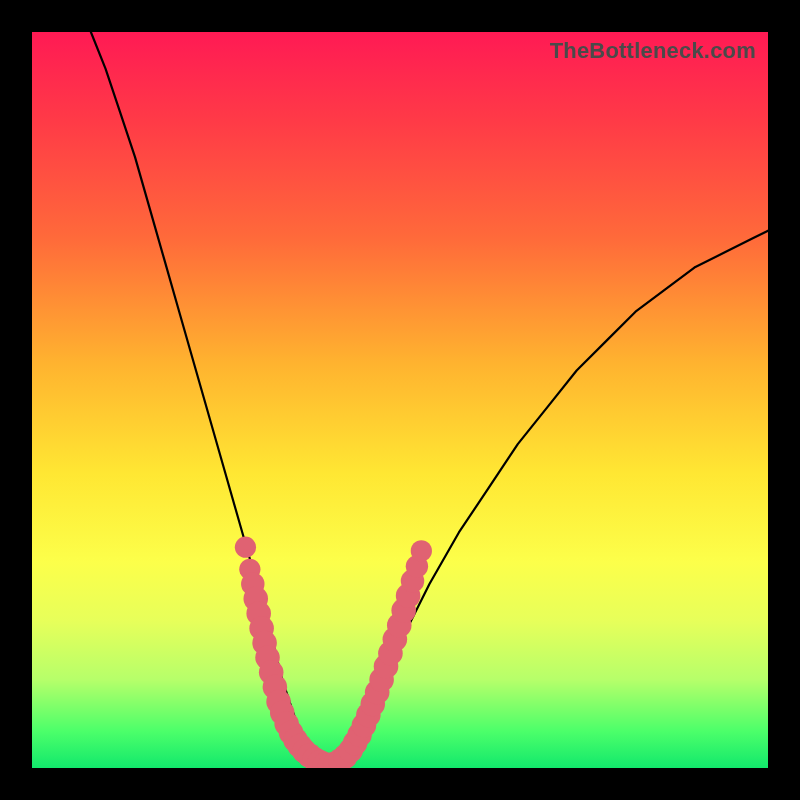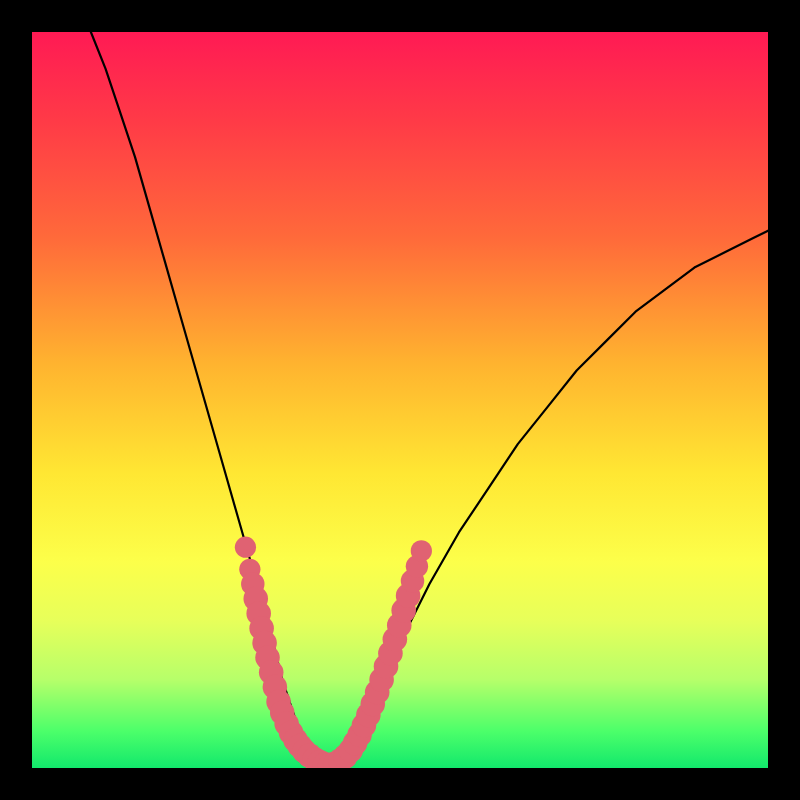--- a/index.html
+++ b/index.html
@@ -48,20 +48,21 @@
     position: absolute;
     left: 0;
     top: 0;
   }
 </style>
 </head>
 <body>
 
 <div class="frame">
   <div class="plot">
+    <div class="watermark">TheBottleneck.com</div>
     <svg id="chart-svg" width="736" height="736" viewBox="0 0 736 736">
         <path d="M58.88 0.00 L73.60 36.80 L88.32 80.96 L103.04 125.12 L117.76 176.64 L132.48 228.16 L147.20 279.68 L161.92 331.20 L176.64 382.72 L191.36 434.24 L206.08 485.76 L220.80 537.28 L235.52 588.80 L242.88 618.24 L250.24 647.68 L257.60 669.76 L264.96 691.84 L272.32 706.56 L279.68 721.28 L287.04 728.64 L294.40 736.00 L309.12 721.28 L323.84 699.20 L338.56 669.76 L353.28 640.32 L368.00 610.88 L397.44 552.00 L426.88 500.48 L456.32 456.32 L485.76 412.16 L515.20 375.36 L544.64 338.56 L574.08 309.12 L603.52 279.68 L632.96 257.60 L662.40 235.52 L691.84 220.80 L721.28 206.08 L736.00 198.72" fill="none" stroke="#000" stroke-width="2.2" stroke-linecap="round" stroke-linejoin="round"></path>
         <g>
           <circle cx="213.44" cy="515.20" r="10.62" fill="#e06272"></circle>
           <circle cx="217.86" cy="537.28" r="10.62" fill="#e06272"></circle>
           <circle cx="220.80" cy="552.00" r="11.73" fill="#e06272"></circle>
           <circle cx="223.74" cy="566.72" r="12.28" fill="#e06272"></circle>
           <circle cx="226.69" cy="581.44" r="12.28" fill="#e06272"></circle>
           <circle cx="229.63" cy="596.16" r="12.28" fill="#e06272"></circle>
           <circle cx="232.58" cy="610.88" r="12.28" fill="#e06272"></circle>

